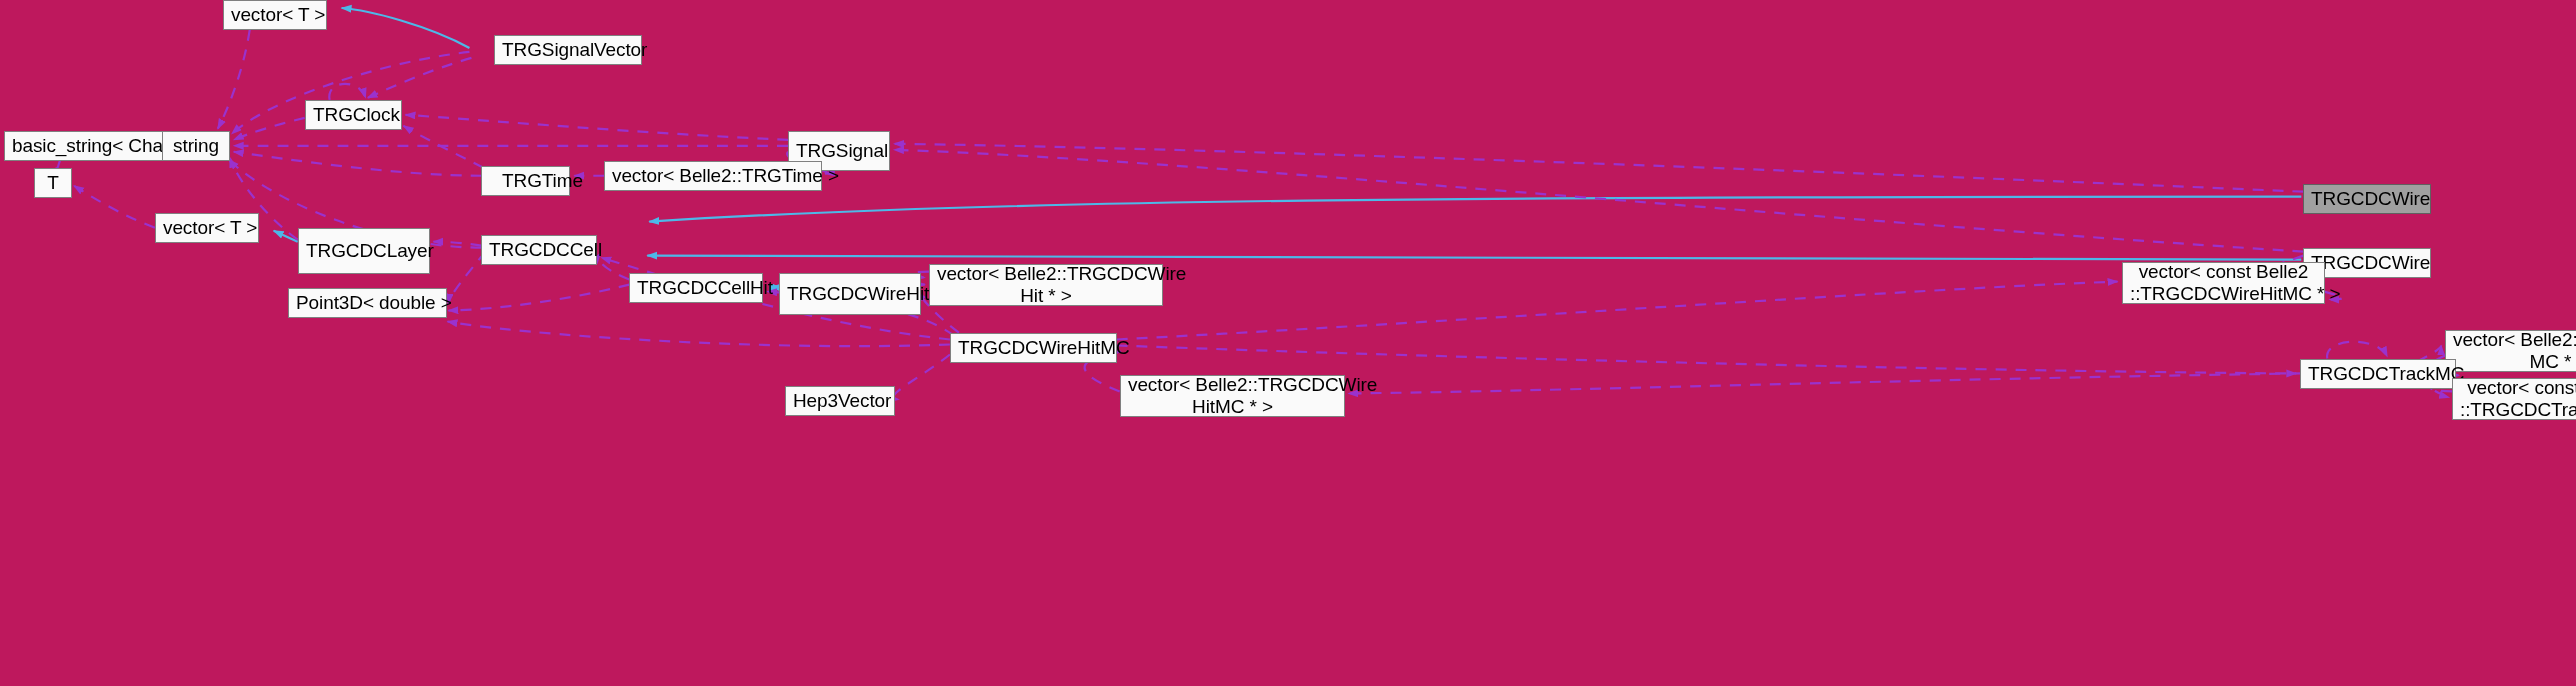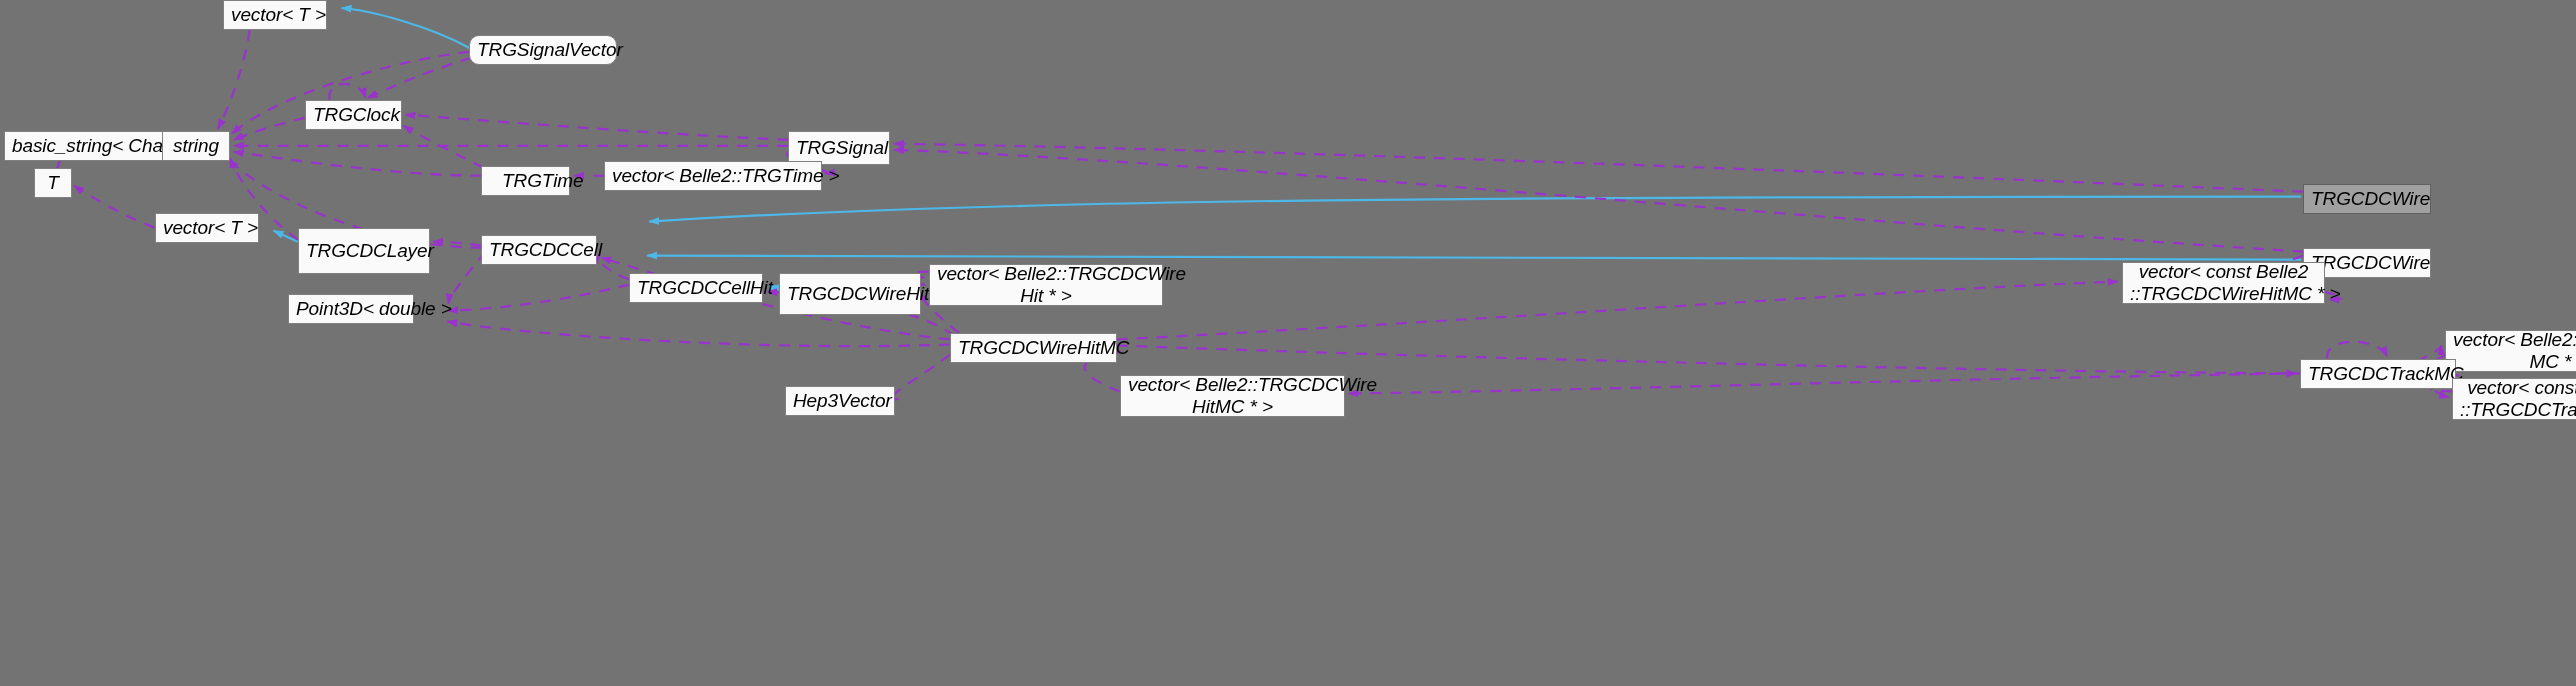--- a/index.html
+++ b/index.html
@@ -5,24 +5,23 @@
 <style>
   html, body {
     margin: 0;
     padding: 0;
     background: #000000;
   }
   #canvas {
     position: relative;
     width: 2576px;
     height: 686px;
-    background: #737373;
+    background: #be185d;
     overflow: hidden;
     font-family: "Liberation Sans", sans-serif;
-    font-style: italic;
   }
   #edge-layer {
     position: absolute;
     left: 0;
     top: 0;
     width: 2576px;
     height: 686px;
     pointer-events: none;
   }
   .node {
@@ -136,40 +135,40 @@
       <path d="M 2448,356 C 2430,364 2420,372 2462,376"></path>
       <path d="M 2455,392 C 2430,392 2420,386 2462,382"></path>
 
       <path d="M 2303,374 C 1900,380 1550,392 1350,394"></path>
       <path d="M 1121,392 C 1090,380 1060,362 1122,352"></path>
     </g>
   </svg>
 
   <div id="node-layer">
       <div class="node" style="left: 223px; top: 0px; width: 104px; height: 30px;"><span class="node-label">vector&lt; T &gt;</span></div>
-      <div class="node" style="left: 469px; top: 35px; width: 148px; height: 30px; border-radius: 10px;"><span class="node-label">TRGSignalVector</span></div>
+      <div class="node" style="left: 494px; top: 35px; width: 148px; height: 30px;"><span class="node-label">TRGSignalVector</span></div>
       <div class="node" style="left: 305px; top: 100px; width: 97px; height: 30px;"><span class="node-label">TRGClock</span></div>
       <div class="node" style="left: 4px; top: 131px; width: 160px; height: 30px;"><span class="node-label">basic_string&lt; Char &gt;</span></div>
       <div class="node" style="left: 162px; top: 131px; width: 68px; height: 30px;"><span class="node-label">string</span></div>
-      <div class="node" style="left: 788px; top: 131px; width: 102px; height: 34px;"><span class="node-label">TRGSignal</span></div>
+      <div class="node" style="left: 788px; top: 131px; width: 102px; height: 40px;"><span class="node-label">TRGSignal</span></div>
       <div class="node" style="left: 34px; top: 168px; width: 38px; height: 30px;"><span class="node-label">T</span></div>
       <div class="node" style="left: 481px; top: 166px; width: 89px; height: 30px; padding-left: 20px;"><span class="node-label">TRGTime</span></div>
       <div class="node" style="left: 604px; top: 161px; width: 218px; height: 30px;"><span class="node-label">vector&lt; Belle2::TRGTime &gt;</span></div>
       <div class="node highlight" style="left: 2303px; top: 184px; width: 128px; height: 30px;"><span class="node-label">TRGCDCWire</span></div>
       <div class="node" style="left: 155px; top: 213px; width: 104px; height: 30px;"><span class="node-label">vector&lt; T &gt;</span></div>
       <div class="node" style="left: 298px; top: 228px; width: 132px; height: 46px;"><span class="node-label">TRGCDCLayer</span></div>
       <div class="node" style="left: 481px; top: 235px; width: 116px; height: 30px;"><span class="node-label">TRGCDCCell</span></div>
       <div class="node" style="left: 2303px; top: 248px; width: 128px; height: 30px;"><span class="node-label">TRGCDCWire</span></div>
       <div class="node" style="left: 2122px; top: 262px; width: 203px; height: 42px;"><span class="node-label">vector&lt; const Belle2
 ::TRGCDCWireHitMC * &gt;</span></div>
       <div class="node" style="left: 629px; top: 273px; width: 134px; height: 30px;"><span class="node-label">TRGCDCCellHit</span></div>
       <div class="node" style="left: 779px; top: 273px; width: 142px; height: 42px;"><span class="node-label">TRGCDCWireHit</span></div>
       <div class="node" style="left: 929px; top: 264px; width: 234px; height: 42px;"><span class="node-label">vector&lt; Belle2::TRGCDCWire
 Hit * &gt;</span></div>
-      <div class="node" style="left: 288px; top: 294px; width: 126px; height: 30px;"><span class="node-label">Point3D&lt; double &gt;</span></div>
+      <div class="node" style="left: 288px; top: 288px; width: 159px; height: 30px;"><span class="node-label">Point3D&lt; double &gt;</span></div>
       <div class="node" style="left: 950px; top: 333px; width: 167px; height: 30px;"><span class="node-label">TRGCDCWireHitMC</span></div>
       <div class="node" style="left: 2445px; top: 330px; width: 227px; height: 42px;"><span class="node-label">vector&lt; Belle2::TRGCDCTrack
 MC * &gt;</span></div>
       <div class="node" style="left: 2300px; top: 359px; width: 156px; height: 30px; text-align: center;"><span class="node-label">TRGCDCTrackMC</span></div>
       <div class="node" style="left: 2452px; top: 378px; width: 200px; height: 42px;"><span class="node-label">vector&lt; const Belle2
 ::TRGCDCTrackMC * &gt;</span></div>
       <div class="node" style="left: 1120px; top: 375px; width: 225px; height: 42px;"><span class="node-label">vector&lt; Belle2::TRGCDCWire
 HitMC * &gt;</span></div>
       <div class="node" style="left: 785px; top: 386px; width: 110px; height: 30px;"><span class="node-label">Hep3Vector</span></div>
     </div>

